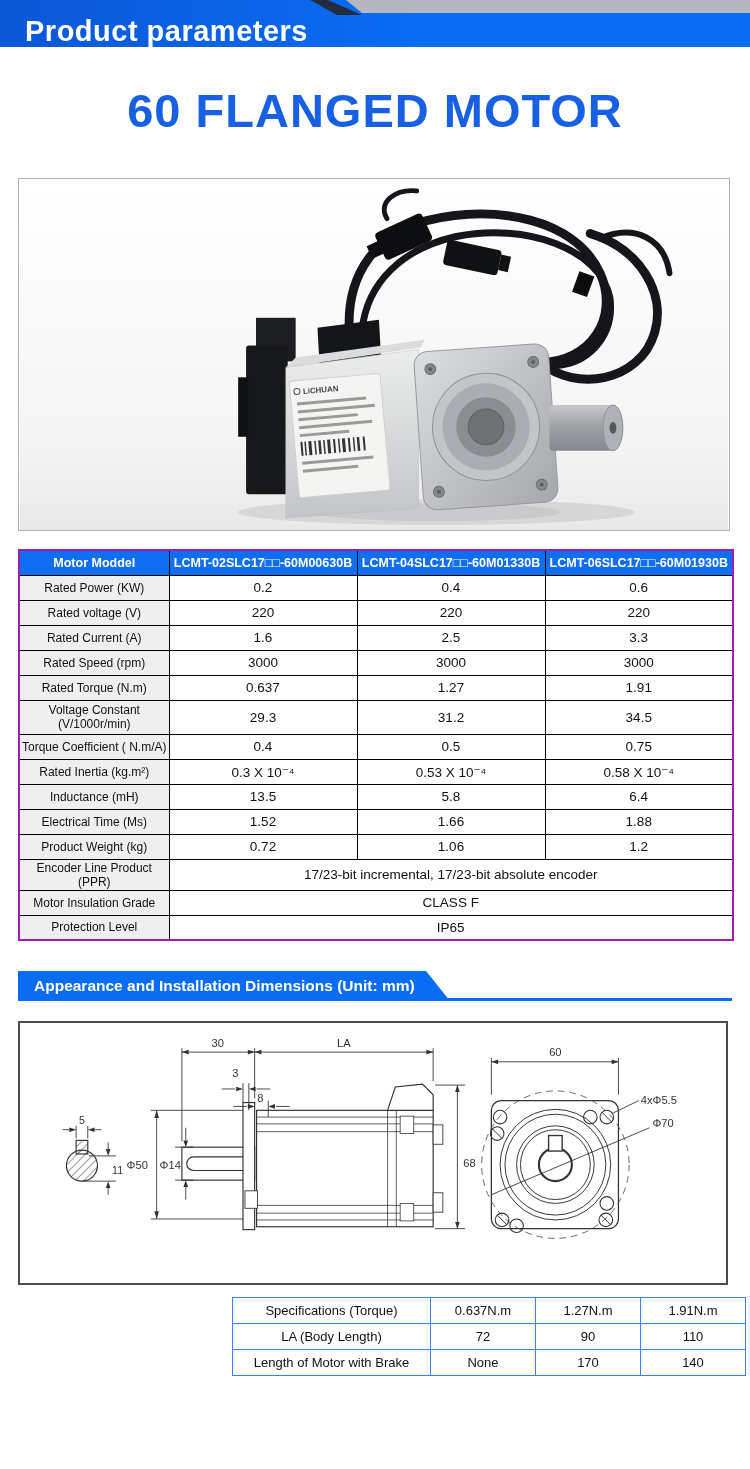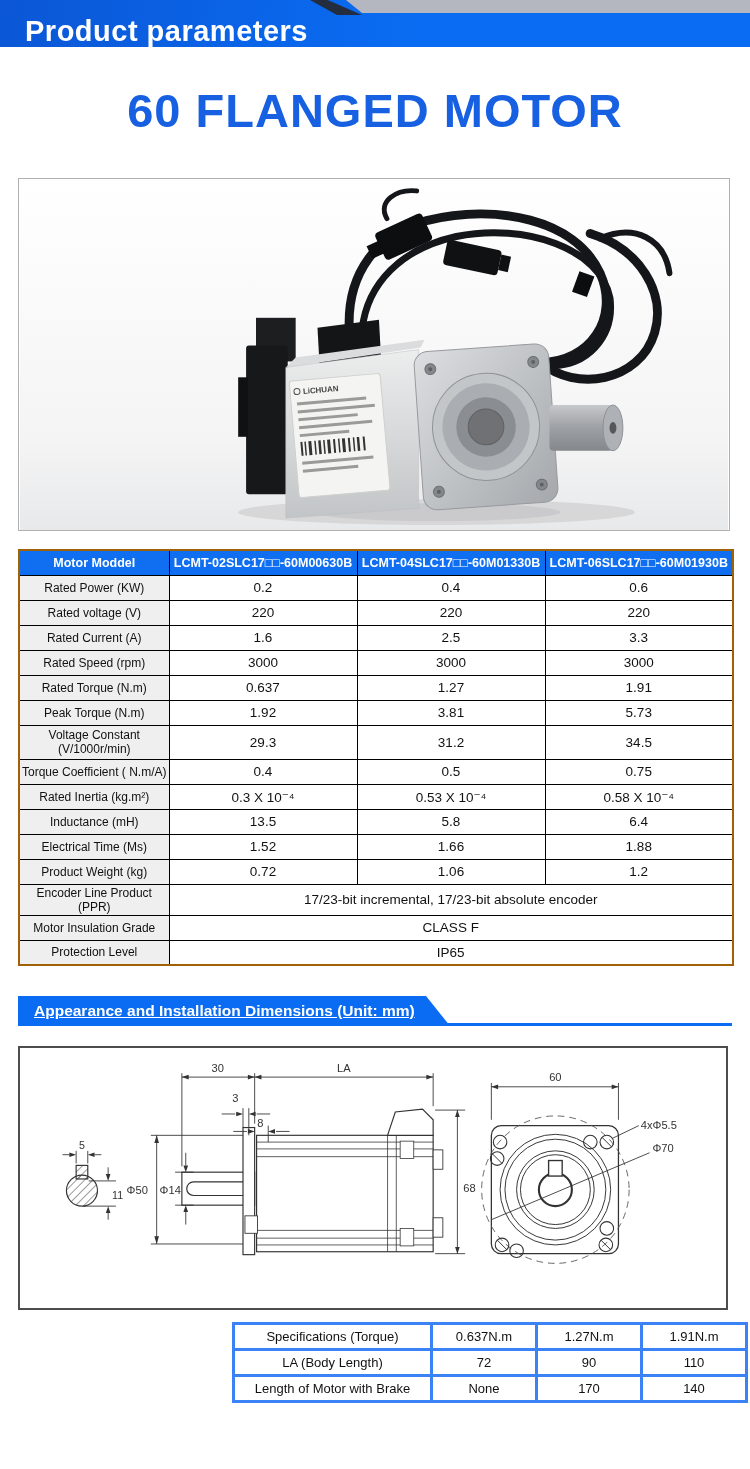--- a/index.html
+++ b/index.html
@@ -18,41 +18,41 @@
   .banner-title{position:absolute;left:25px;top:15px;margin:0;color:#fff;font-size:29px;font-weight:bold;letter-spacing:.5px;}
 
   
   .main-title{margin:36px 0 0;text-align:center;color:var(--title-blue);font-size:47px;font-weight:bold;letter-spacing:1px;}
 
   
   .photo-frame{width:712px;height:353px;margin:40px 0 0 18px;border:1px solid #b0b0b0;background:#fff;overflow:hidden;}
 
   
   table{border-collapse:collapse;}
-  .spec-table{margin:18px 0 0 18px;width:714px;table-layout:fixed;border:2px solid #a16207;}
+  .spec-table{margin:18px 0 0 18px;width:714px;table-layout:fixed;border:2px solid #a21caf;}
   .spec-table th,.spec-table td{border:1px solid #000;text-align:center;vertical-align:middle;padding:1px 2px;height:25px;}
   .spec-table th{background:var(--header-blue);color:#fff;font-size:12.5px;font-weight:bold;}
   .spec-table td.lbl{background:var(--label-cell-bg);font-size:12px;color:#111;}
   .spec-table td.val{font-size:13.5px;color:#111;}
   .spec-table col.c0{width:150px;} .spec-table col.cv{width:188px;}
 
   
   .section-banner{position:relative;margin:30px 0 0 18px;width:714px;height:30px;}
   .section-banner .underline{position:absolute;left:0;bottom:0;width:100%;height:3px;background:var(--banner-blue);}
   .section-banner .shape{position:absolute;left:0;top:0;width:432px;height:30px;background:var(--banner-blue);
     clip-path:polygon(0 0,408px 0,432px 100%,0 100%);}
-  .section-banner .txt{position:absolute;left:16px;top:0;margin:0;line-height:29px;color:#fff;font-weight:bold;font-size:15.5px;text-decoration:underline;}
+  .section-banner .txt{position:absolute;left:16px;top:0;margin:0;line-height:29px;color:#fff;font-weight:bold;font-size:15.5px;}
 
   
   .drawing-frame{margin:20px 0 0 18px;width:710px;height:264px;border:2px solid #4d4d4d;background:#fff;}
   .drawing-frame svg{display:block;}
 
   
   .dim-table{margin:12px 0 34px 232px;border:1px solid #000;}
-  .dim-table td{border:3px solid #3b82f6;text-align:center;vertical-align:middle;height:26px;font-size:13px;color:#111;padding:1px 14px;}
+  .dim-table td{border:1px solid #3b82f6;text-align:center;vertical-align:middle;height:26px;font-size:13px;color:#111;padding:1px 14px;}
   .dim-table td.w1{width:198px;} .dim-table td.w2{width:105px;}
 </style>
 </head>
 <body>
 
 <div class="top-banner">
   <div class="gray-strip"></div>
   <div class="fold"></div>
   <h1 class="banner-title">Product parameters</h1>
 </div>
@@ -198,26 +198,20 @@
         <td class="lbl">Rated Speed (rpm)</td>
         <td class="val">3000</td>
         <td class="val">3000</td>
         <td class="val">3000</td>
       </tr>
   <tr>
         <td class="lbl">Rated Torque (N.m)</td>
         <td class="val">0.637</td>
         <td class="val">1.27</td>
         <td class="val">1.91</td>
-      </tr>
-  <tr>
-        <td class="lbl">Peak Torque (N.m)</td>
-        <td class="val">1.92</td>
-        <td class="val">3.81</td>
-        <td class="val">5.73</td>
       </tr>
   <tr style="height:34px;">
         <td class="lbl">Voltage Constant (V/1000r/min)</td>
         <td class="val">29.3</td>
         <td class="val">31.2</td>
         <td class="val">34.5</td>
       </tr>
   <tr>
         <td class="lbl">Torque Coefficient ( N.m/A)</td>
         <td class="val">0.4</td>

